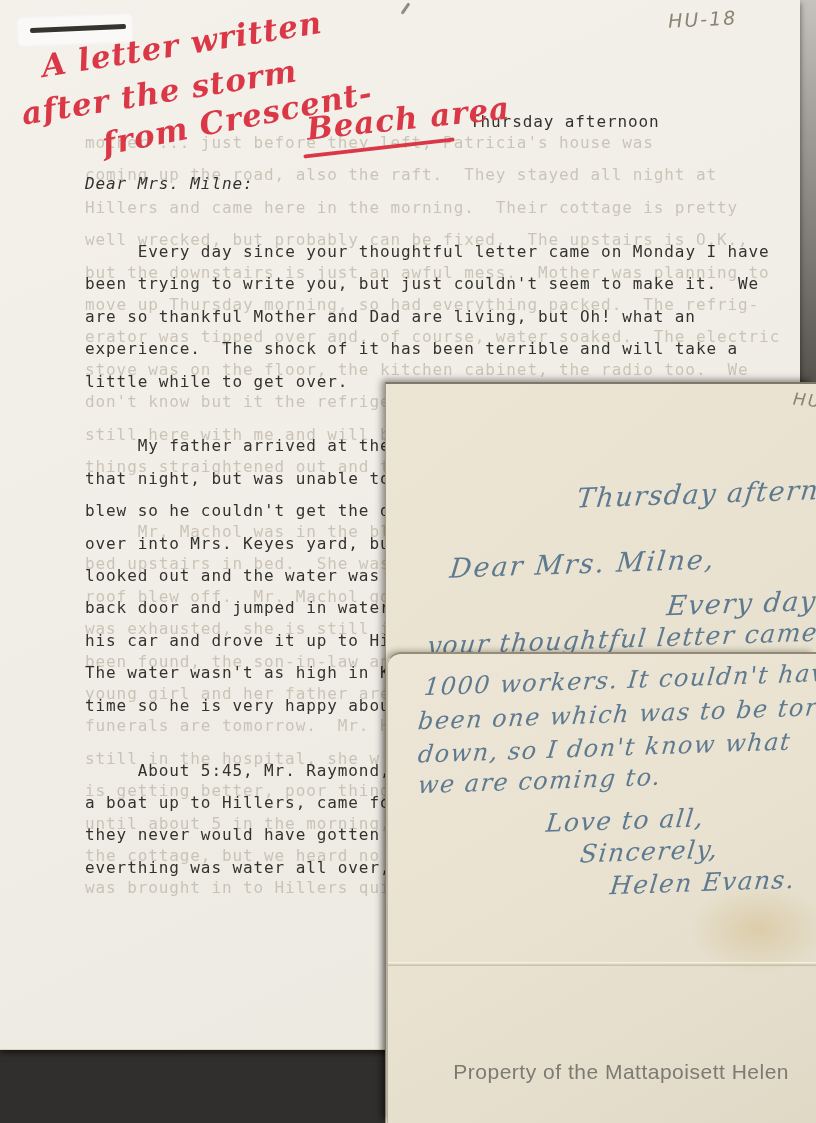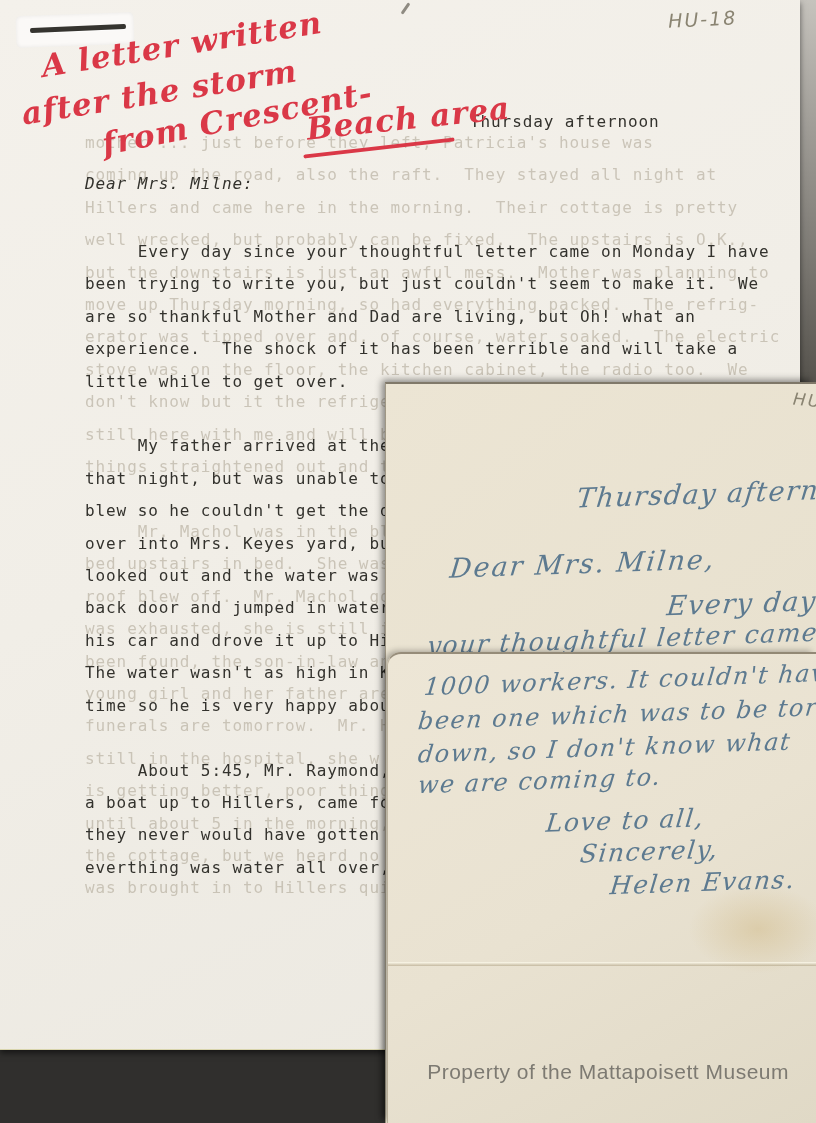--- a/index.html
+++ b/index.html
@@ -146,16 +146,16 @@
   <div class="card card-top">
     <span class="hand n1">1000 workers.  It couldn't hav</span>
     <span class="hand n2">been one which was to be torn</span>
     <span class="hand n3">down, so I don't know what</span>
     <span class="hand n4">we are coming to.</span>
     <span class="hand c1">Love to all,</span>
     <span class="hand c2">Sincerely,</span>
     <span class="hand c3">Helen Evans.</span>
     <div class="stain"></div>
     <div class="crease"></div>
-    <div class="watermark">Property of the Mattapoisett Museum</div>
+    <div class="watermark">Property of the Mattapoisett Helen</div>
   </div>
 
 </div>
 
 </body></html>

